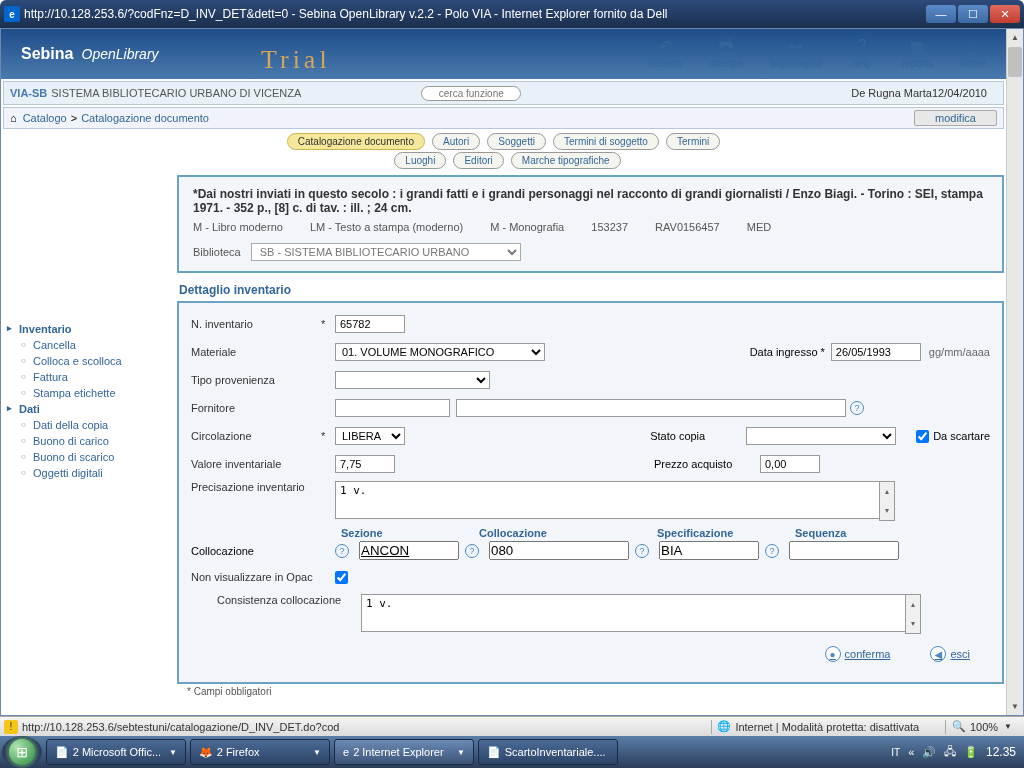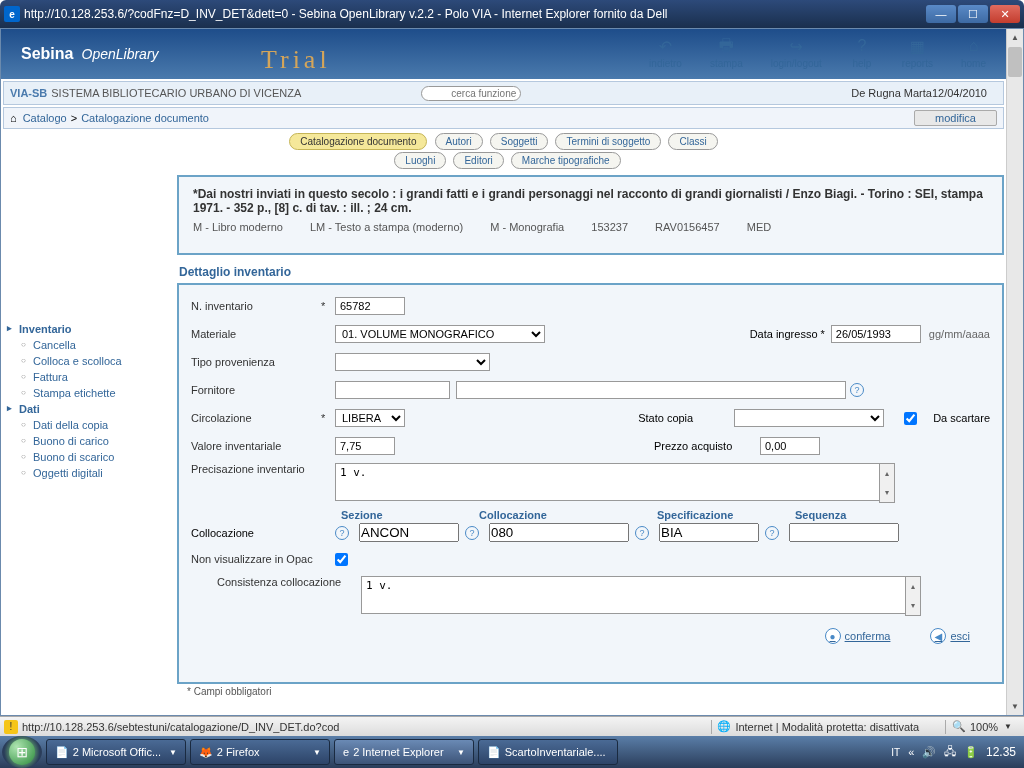--- a/index.html
+++ b/index.html
@@ -32,21 +32,21 @@
 .app-header .trial { position: absolute; left: 260px; top: 16px; color: #d4a55a; font-size: 26px; font-family: Georgia, serif; letter-spacing: 4px; }
 .app-header .toolbar { position: absolute; right: 20px; top: 5px; display: flex; gap: 28px; }
 .app-header .tool-item { display: flex; flex-direction: column; align-items: center; color: #336699; font-size: 10px; cursor: pointer; }
 .app-header .tool-icon { width: 24px; height: 24px; display: flex; align-items: center; justify-content: center; font-size: 16px; color: #336699; }
 
 
 .info-bar { height: 24px; background: #e8f0f8; border: 1px solid #b5c8de; margin: 2px; display: flex; align-items: center; padding: 0 6px; font-size: 11px; }
 .info-bar .system-label { color: #4a7aad; font-weight: bold; }
 .info-bar .system-name { color: #555; margin-left: 4px; }
 .info-bar .search-box { margin-left: auto; margin-right: 20px; }
-.info-bar .search-box input { border: 1px solid #999; padding: 1px 4px; width: 100px; font-size: 10px; border-radius: 10px; text-align: right; }
+.info-bar .search-box input { border: 1px solid #999; padding: 1px 4px; width: 100px; font-size: 10px; border-radius: 10px; text-align: center; }
 .info-bar .username { margin-left: 60px; color: #333; }
 .info-bar .date { margin-left: auto; color: #333; padding-right: 10px; }
 
 
 .breadcrumb-bar { height: 22px; background: #f0f4fa; border: 1px solid #b5c8de; margin: 0 2px; display: flex; align-items: center; padding: 0 6px; font-size: 11px; }
 .breadcrumb-bar .home-icon { margin-right: 6px; }
 .breadcrumb-bar a { color: #336699; text-decoration: none; }
 .breadcrumb-bar .modifica { margin-left: auto; background: #e8e8e8; border: 1px solid #aaa; padding: 1px 20px; border-radius: 2px; color: #336699; cursor: pointer; }
 
 
@@ -188,21 +188,21 @@
       <span style="margin:0 4px;">&gt;</span>
       <a href="#">Catalogazione documento</a>
       <span class="modifica">modifica</span>
     </div>
 
     <div class="tabs-row">
       <span class="tab active">Catalogazione documento</span>
       <span class="tab">Autori</span>
       <span class="tab">Soggetti</span>
       <span class="tab">Termini di soggetto</span>
-      <span class="tab">Classi</span>
+      <span class="tab">Termini</span>
     </div>
     <div class="tabs-row tabs-row2">
       <span class="tab">Luoghi</span>
       <span class="tab">Editori</span>
       <span class="tab">Marche tipografiche</span>
     </div>
 
     <div class="main-area">
 
       <div class="sidebar" style="margin-top:140px;">
@@ -223,20 +223,24 @@
         <div class="record-box">
           <div class="title">*Dai nostri inviati in questo secolo : i grandi fatti e i grandi personaggi nel racconto di grandi giornalisti / Enzo Biagi. - Torino : SEI, stampa 1971. - 352 p., [8] c. di tav. : ill. ; 24 cm.</div>
           <div class="meta">
             <span>M - Libro moderno</span>
             <span>LM - Testo a stampa (moderno)</span>
             <span>M - Monografia</span>
             <span>153237</span>
             <span>RAV0156457</span>
             <span>MED</span>
           </div>
+          <div class="bib-row">
+            <label>Biblioteca</label>
+            <select><option>SB - SISTEMA BIBLIOTECARIO URBANO</option></select>
+          </div>
         </div>
 
         <div class="detail-section">
           <div class="detail-heading">Dettaglio inventario</div>
           <div class="detail-box">
 
             <div class="form-row">
               <label class="lbl">N. inventario</label>
               <span class="req">*</span>
               <input type="text" style="width: 70px;" value="65782">
@@ -268,21 +272,21 @@
 
             <div class="form-row">
               <label class="lbl">Circolazione</label>
               <span class="req">*</span>
               <select style="width:70px"><option>LIBERA</option></select>
               <span class="spacer"></span>
               <label style="width:90px; margin-right:6px;">Stato copia</label>
               <select style="width:150px"><option></option></select>
               <span style="width:20px"></span>
               <input type="checkbox" checked="" style="">
-              <label style="margin-left:16px;">Da scartare</label>
+              <label style="margin-left:4px;">Da scartare</label>
             </div>
 
             <div class="form-row">
               <label class="lbl">Valore inventariale</label>
               <span class="req"></span>
               <input type="text" style="width: 60px;" value="7,75">
               <span class="spacer"></span>
               <label style="width:100px; margin-right:6px;">Prezzo acquisto</label>
               <input type="text" style="width: 60px;" value="0,00">
               <span style="width:170px"></span>
@@ -303,21 +307,21 @@
             <div class="colloc-headers">
               <div class="ch" style="width:128px">Sezione</div>
               <div class="ch" style="width:168px">Collocazione</div>
               <div class="ch" style="width:128px">Specificazione</div>
               <div class="ch" style="width:110px">Sequenza</div>
             </div>
             <div class="colloc-row">
               <label class="lbl">Collocazione</label>
               <span class="help-ic">?</span>
               <div class="cgroup">
-                  <input type="text" style="width: 100px;" value="ANCON">
+                  <input type="text" style="width: 100px; text-decoration: underline;" value="ANCON">
                   <span class="help-ic">?</span>
                 </div>
               <div class="cgroup">
                   <input type="text" style="width: 140px;" value="080">
                   <span class="help-ic">?</span>
                 </div>
               <div class="cgroup">
                   <input type="text" style="width: 100px;" value="BIA">
                   <span class="help-ic">?</span>
                 </div>

